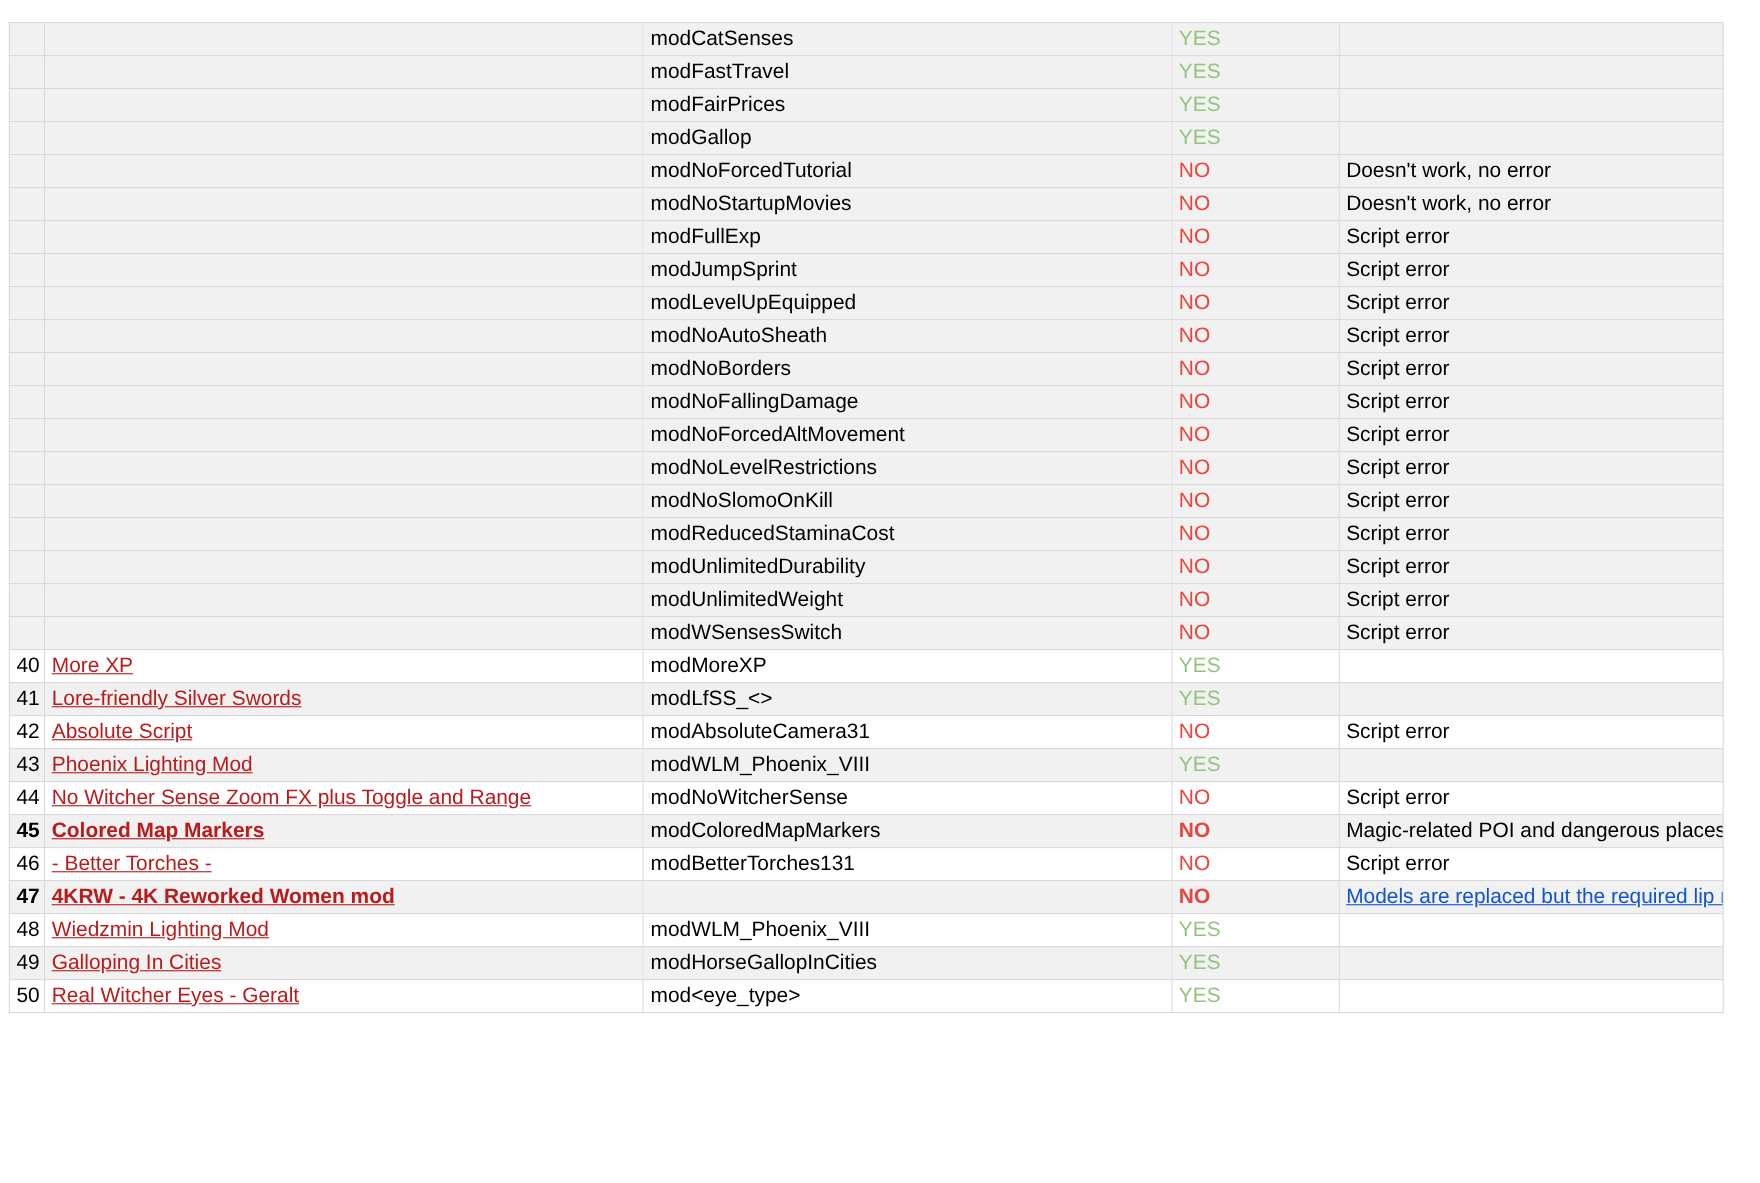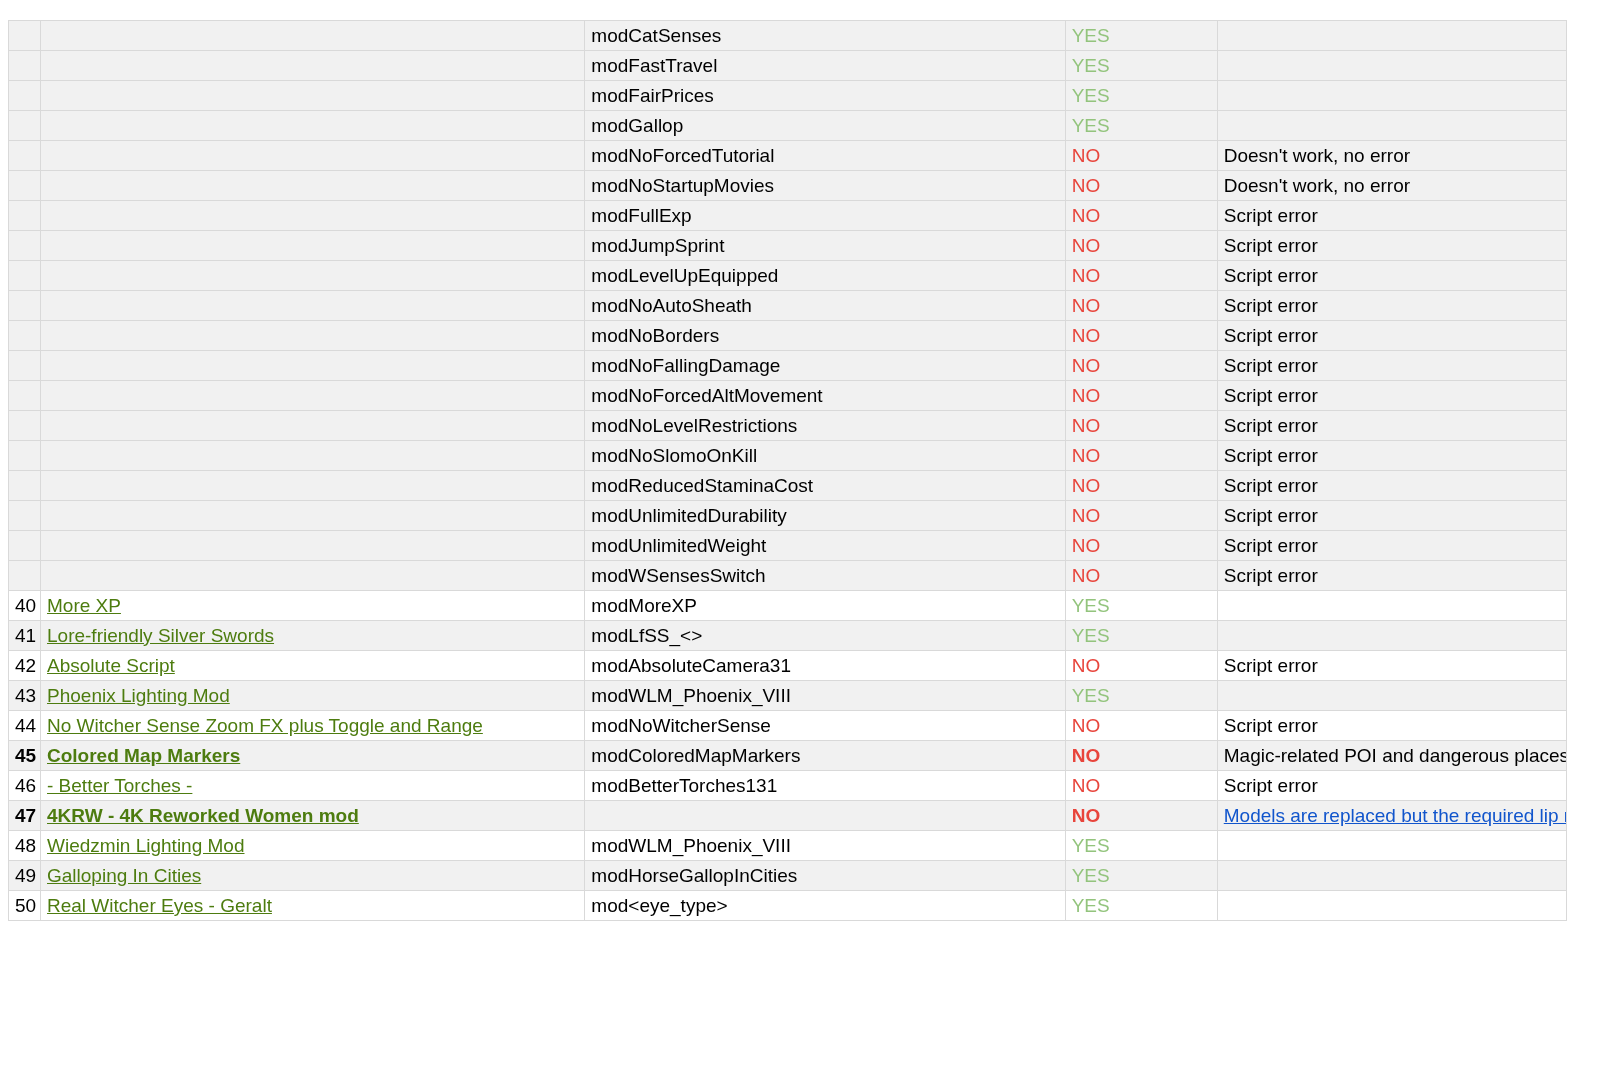--- a/index.html
+++ b/index.html
@@ -42,21 +42,21 @@
   .c-num   { width: 32px;  text-align: right; padding-right: 5px; font-size: 19px; }
   .c-name  { width: 544px; }
   .c-mod   { width: 480px; }
   .c-stat  { width: 152px; }
   .c-note  { width: 349px; white-space: normal; }
 
   tr.shade td { background: #f1f1f1; }
   tr.plain td { background: #ffffff; margin-left: 48px; }
 
   .lnk {
-    color: #4d7c0f;
+    color: #b91c1c;
     text-decoration: underline;
     cursor: pointer;
   }
 
   .note-link {
     color: #1155cc;
     text-decoration: underline;
     display: inline;
   }
 

